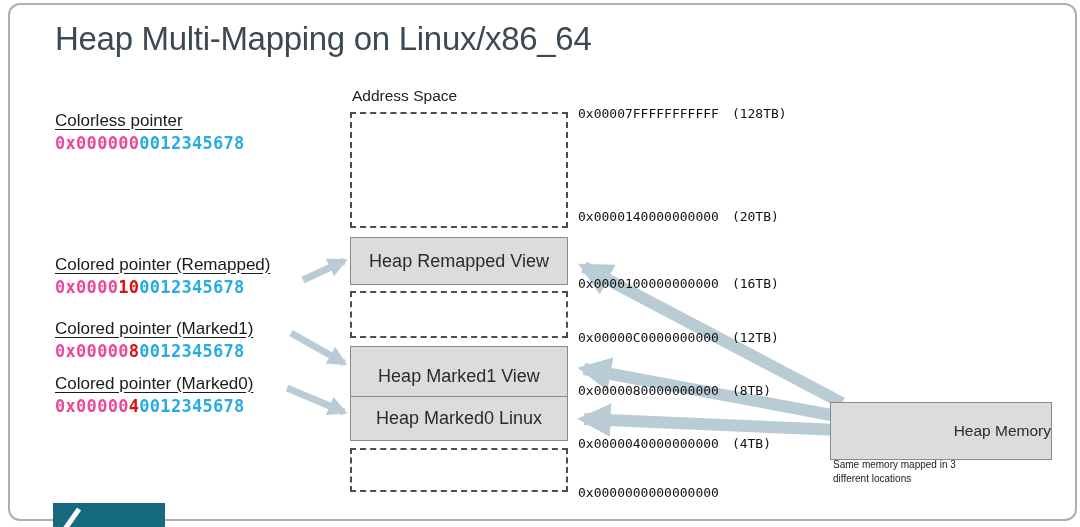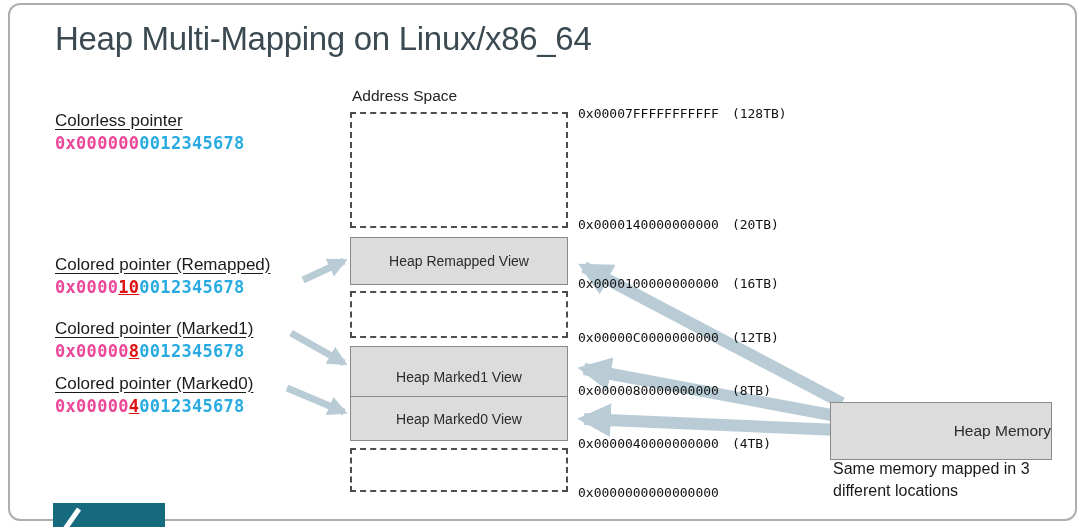--- a/index.html
+++ b/index.html
@@ -14,36 +14,36 @@
     border:2px solid #aeaeae;border-radius:12px;z-index:0;background:#fff;}
   .title{position:absolute;left:55px;top:20px;font-size:33px;font-weight:500;
     color:var(--c-title);letter-spacing:-0.3px;z-index:4;}
   .as-label{position:absolute;left:352px;top:87px;font-size:15.5px;color:#222;z-index:4;}
 
   .pointer-block{position:absolute;left:55px;z-index:4;}
   .pointer-label{font-size:17px;color:#1a1a1a;text-decoration:underline;text-underline-offset:3px;}
   .pointer-value{font-family:"DejaVu Sans Mono","Liberation Mono",monospace;
     font-weight:bold;font-size:17px;letter-spacing:0.3px;margin-top:2px;}
   .seg-dark{color:#ec4899;}
-  .seg-red{color:var(--c-red);text-decoration:underline;}
+  .seg-red{color:var(--c-red);}
   .seg-blue{color:var(--c-blue);}
 
   .region{position:absolute;left:350px;width:218px;z-index:2;}
   .region.dashed{border:2px dashed #4d4d4d;background:transparent;}
   .region.mapped{border:1.5px solid var(--c-boxborder);background:var(--c-boxfill);
-    display:flex;align-items:center;justify-content:center;font-size:14px;color:#2b2b2b;}
+    display:flex;align-items:center;justify-content:center;font-size:18px;color:#2b2b2b;}
 
   .boundary{position:absolute;left:578px;z-index:5;white-space:nowrap;
     font-family:"DejaVu Sans Mono","Liberation Mono",monospace;font-size:13px;color:#111;}
   .boundary .size{margin-left:13px;}
 
   .heap-memory{position:absolute;left:830px;top:402px;width:222px;height:58px;z-index:4;
     border:1.5px solid var(--c-boxborder);background:var(--c-boxfill);
     display:flex;align-items:center;justify-content:flex-end;font-size:15.5px;color:#2b2b2b;}
-  .caption{position:absolute;left:833px;top:458px;font-size:16px;line-height:1.35;color:#1a1a1a;z-index:4;}
+  .caption{position:absolute;left:833px;top:458px;font-size:10px;line-height:1.35;color:#1a1a1a;z-index:4;}
 
   .arrows{position:absolute;left:0;top:0;z-index:3;pointer-events:none;}
 
   .logo{position:absolute;left:53px;top:503px;width:112px;height:24px;
     background:var(--c-teal);z-index:6;overflow:hidden;}
 </style>
 </head>
 <body>
 
 <div class="frame"></div>
@@ -81,28 +81,28 @@
 
 <div class="region dashed" style="top:112px;height:116px"></div>
 <div class="region mapped" style="top:237px;height:48px">
   <span>Heap Remapped View</span>
 </div>
 <div class="region dashed" style="top:291px;height:47px"></div>
 <div class="region mapped" style="top:346px;height:61px">
   <span>Heap Marked1 View</span>
 </div>
 <div class="region mapped" style="top:396px;height:45px">
-  <span>Heap Marked0 View</span>
+  <span>Heap Marked0 Linux</span>
 </div>
 <div class="region dashed" style="top:448px;height:44px"></div>
 
 <div class="boundary" style="top:106px">
   <span class="addr">0x00007FFFFFFFFFFF</span><span class="size">(128TB)</span>
 </div>
-<div class="boundary" style="top:217px">
+<div class="boundary" style="top:209px">
   <span class="addr">0x0000140000000000</span><span class="size">(20TB)</span>
 </div>
 <div class="boundary" style="top:276px">
   <span class="addr">0x0000100000000000</span><span class="size">(16TB)</span>
 </div>
 <div class="boundary" style="top:330px">
   <span class="addr">0x00000C0000000000</span><span class="size">(12TB)</span>
 </div>
 <div class="boundary" style="top:383px">
   <span class="addr">0x0000080000000000</span><span class="size">(8TB)</span>

